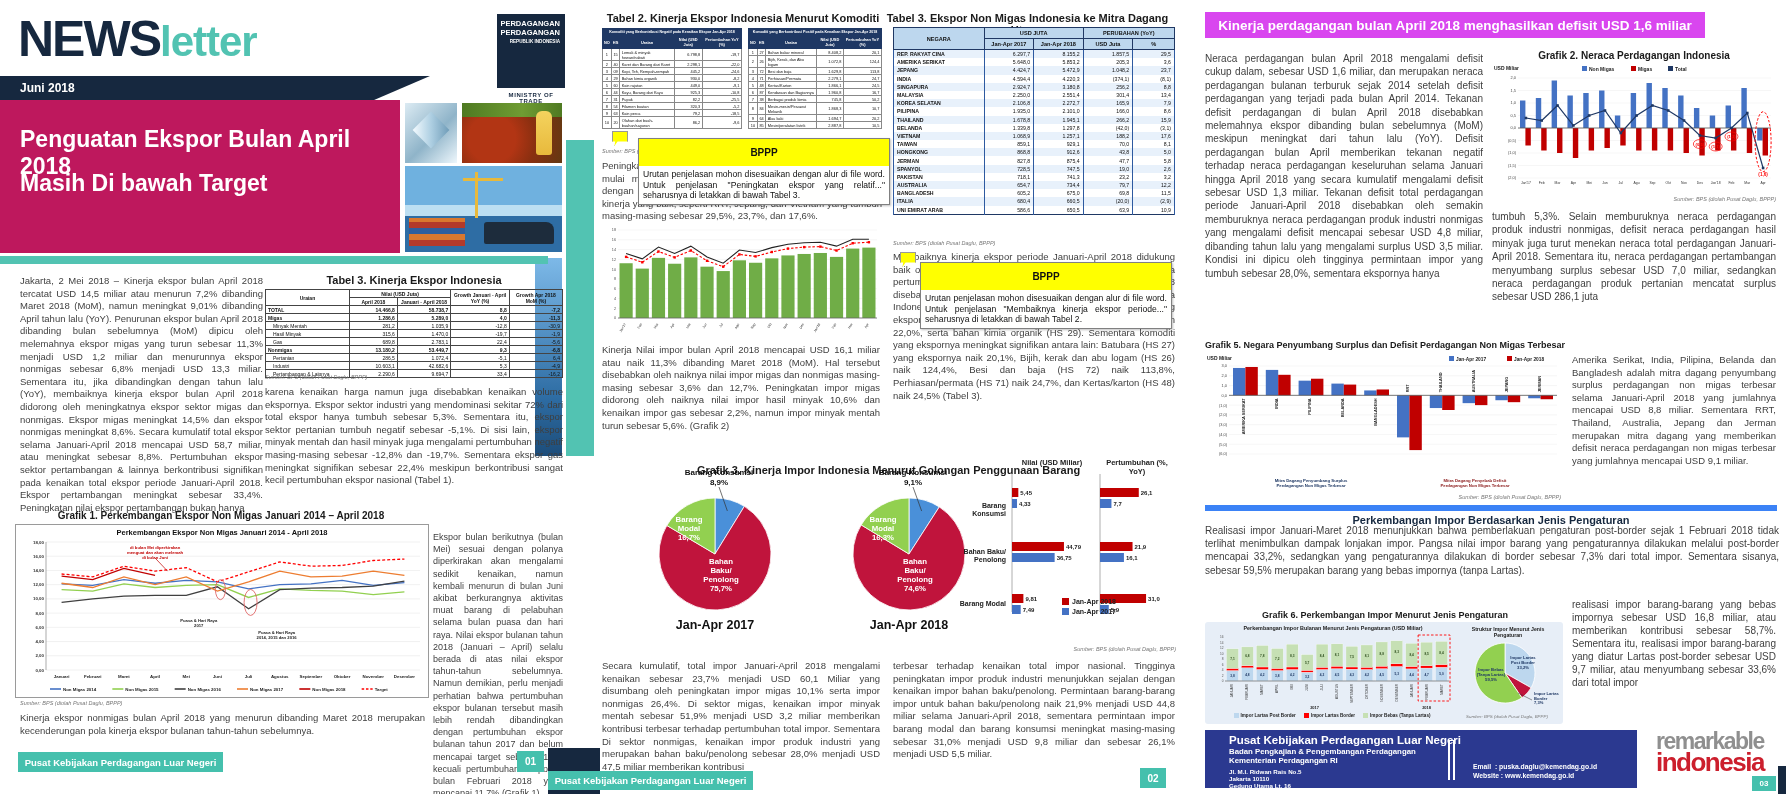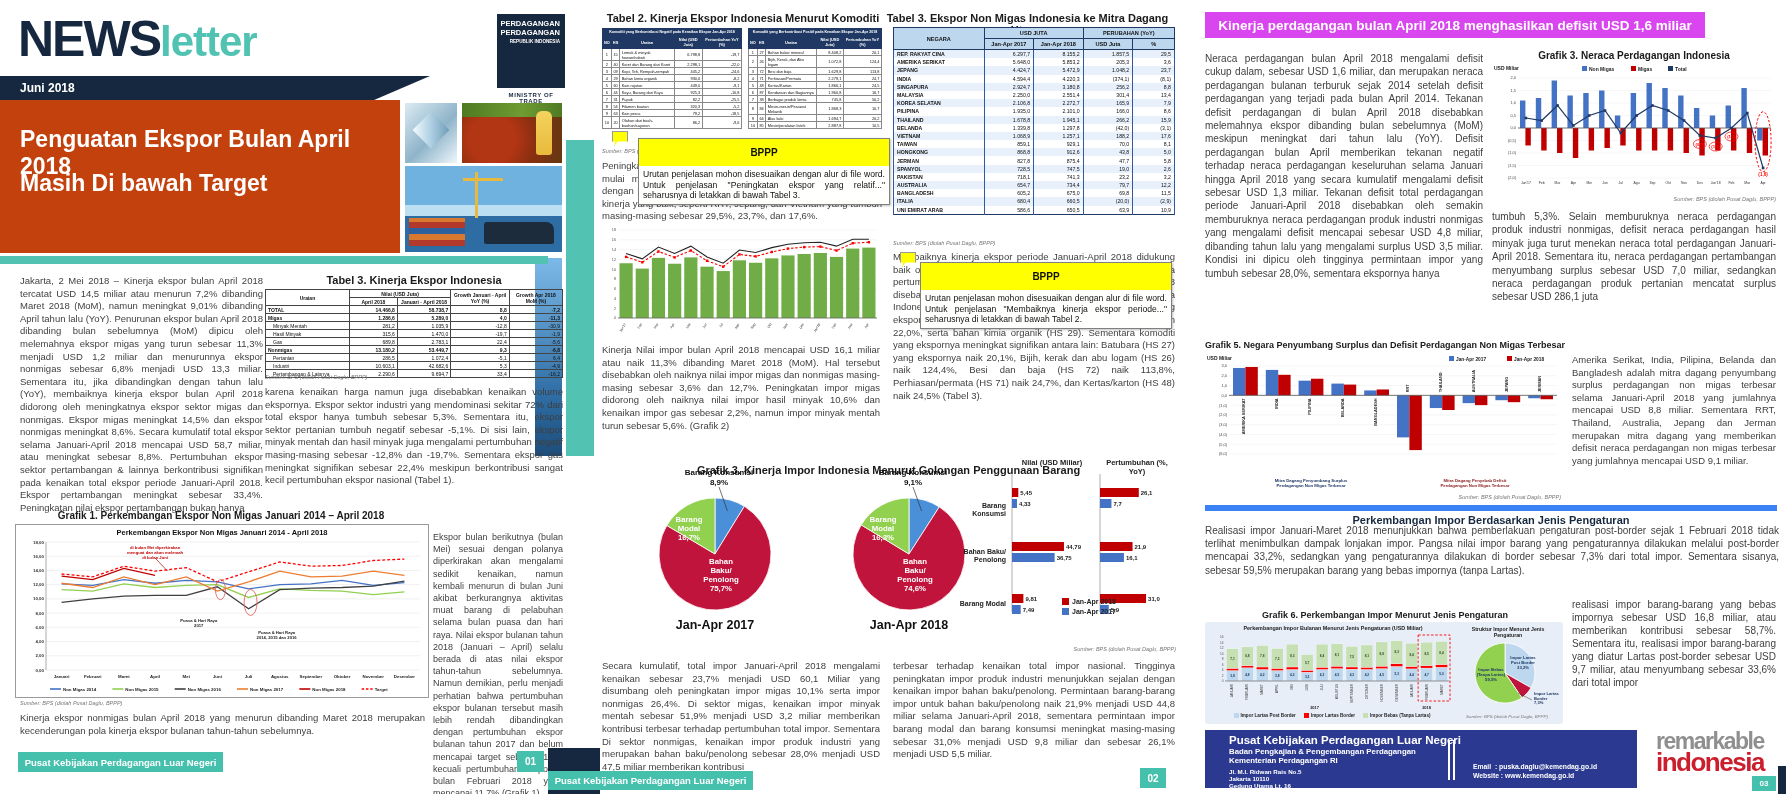--- a/index.html
+++ b/index.html
@@ -45,21 +45,21 @@
     <div class="abs" style="left:0;top:76px;width:430px;height:24px;background:#16283f;clip-path:polygon(0 0,100% 0,87% 100%,0 100%);">
       <span style="position:absolute;left:20px;top:5px;color:#fff;font-weight:bold;font-size:12px;">Juni 2018</span>
     </div>
     <div class="abs" style="left:497px;top:14px;width:68px;height:74px;background:#16283f;color:#fff;text-align:right;padding:6px 5px 0 0;box-sizing:border-box;">
       <div style="font-size:7.5px;font-weight:bold;line-height:8.5px;">PERDAGANGAN</div>
       <div style="font-size:7.5px;font-weight:bold;line-height:8.5px;">PERDAGANGAN</div>
       <div style="font-size:4.6px;font-weight:bold;margin-top:2px;">REPUBLIK INDONESIA</div>
     </div>
     <div class="abs" style="left:497px;top:92px;width:68px;font-size:6px;font-weight:bold;color:#16283f;letter-spacing:0.6px;text-align:center;">MINISTRY OF TRADE</div>
 
-    <div class="abs" style="left:0;top:100px;width:400px;height:153px;background:#c2410c;">
+    <div class="abs" style="left:0;top:100px;width:400px;height:153px;background:#be185d;">
       <div style="position:absolute;left:20px;top:26px;color:#fff;font-weight:bold;font-size:23px;">Penguatan Ekspor Bulan April 2018</div>
       <div style="position:absolute;left:20px;top:70px;color:#fff;font-weight:bold;font-size:23px;">Masih Di bawah Target</div>
     </div>
 
     <div class="abs" style="left:405px;top:103px;width:52px;height:60px;background:linear-gradient(135deg,#dcebf3,#8fb4c9 55%,#eef7fc);">
       <div style="position:absolute;left:13px;top:14px;width:26px;height:26px;background:linear-gradient(45deg,#f4fbff,#aecfe2 50%,#6f9cb8);transform:rotate(45deg);"></div>
     </div>
     <div class="abs" style="left:462px;top:103px;width:100px;height:60px;background:radial-gradient(circle at 30% 60%,#b23514 0 30%,#8a2f10 55%,#5d3a12 100%);">
       <div style="position:absolute;left:0;top:0;width:100%;height:14px;background:linear-gradient(90deg,#4f7a22,#6f9c33 60%,#4f7a22);"></div>
       <div style="position:absolute;right:10px;top:8px;width:16px;height:44px;background:linear-gradient(#f4d35e,#e8b93c);border-radius:6px 6px 3px 3px;"></div>
@@ -755,21 +755,21 @@
 
     <div class="abs badge" style="left:-52px;top:771px;width:205px;height:19px;">Pusat Kebijakan Perdagangan Luar Negeri</div>
     <div class="abs pageno" style="left:540px;top:768px;width:26px;height:20px;">02</div>
   </section>
 
   <section class="abs" style="left:1180px;top:0;width:606px;height:794px;">
     <div class="abs" style="left:25px;top:12px;width:500px;height:26px;background:#d946ef;color:#fff;font-weight:bold;font-size:13.5px;display:flex;align-items:center;justify-content:center;">Kinerja perdagangan bulan April 2018 menghasilkan defisit USD 1,6 miliar</div>
 
     <p class="abs" style="left:25px;top:52px;width:278px;margin:0;font-size:10px;line-height:13.4px;text-align:justify;color:#3f3f3f;">Neraca perdagangan bulan April 2018 mengalami defisit cukup dalam, sebesar USD 1,6 miliar, dan merupakan neraca perdagangan bulanan terburuk sejak 2014 setelah defisit perdagangan yang terjadi pada bulan April 2014. Tekanan defisit perdagangan di bulan April 2018 disebabkan melemahnya ekspor dibanding bulan sebelumnya (MoM) meskipun meningkat dari tahun lalu (YoY). Defisit perdagangan bulan April memberikan tekanan negatif terhadap neraca perdagangan keseluruhan selama Januari hingga April 2018 yang secara kumulatif mengalami defisit sebesar USD 1,3 miliar. Tekanan defisit total perdagangan periode Januari-April 2018 disebabkan oleh semakin memburuknya neraca perdagangan produk industri nonmigas yang mengalami defisit mencapai sebesar USD 4,8 miliar, dibanding tahun lalu yang mengalami surplus USD 3,5 miliar. Kondisi ini dipicu oleh tingginya permintaan impor yang tumbuh sebesar 28,0%, sementara ekspornya hanya</p>
 
-    <div class="abs g-title" style="left:312px;top:50px;width:284px;">Grafik 3. Neraca Perdagangan Indonesia</div>
+    <div class="abs g-title" style="left:312px;top:50px;width:284px;">Grafik 2. Neraca Perdagangan Indonesia</div>
     <div class="abs" style="left:312px;top:62px;width:284px;height:132px;background:#fff;"><svg width="284" height="132" viewBox="0 0 284 132">
           <line x1="26" y1="116" x2="279" y2="116" stroke="#ececec" stroke-width="0.5"></line>
           <text x="24" y="117.4" font-size="3.9" text-anchor="end" fill="#444" font-family="Liberation Sans, sans-serif">(2,0)</text>
           <line x1="26" y1="103.5" x2="279" y2="103.5" stroke="#ececec" stroke-width="0.5"></line>
           <text x="24" y="104.9" font-size="3.9" text-anchor="end" fill="#444" font-family="Liberation Sans, sans-serif">(1,5)</text>
           <line x1="26" y1="91" x2="279" y2="91" stroke="#ececec" stroke-width="0.5"></line>
           <text x="24" y="92.4" font-size="3.9" text-anchor="end" fill="#444" font-family="Liberation Sans, sans-serif">(1,0)</text>
           <line x1="26" y1="78.5" x2="279" y2="78.5" stroke="#ececec" stroke-width="0.5"></line>
           <text x="24" y="79.9" font-size="3.9" text-anchor="end" fill="#444" font-family="Liberation Sans, sans-serif">(0,5)</text>
           <line x1="26" y1="66" x2="279" y2="66" stroke="#ececec" stroke-width="0.5"></line>

